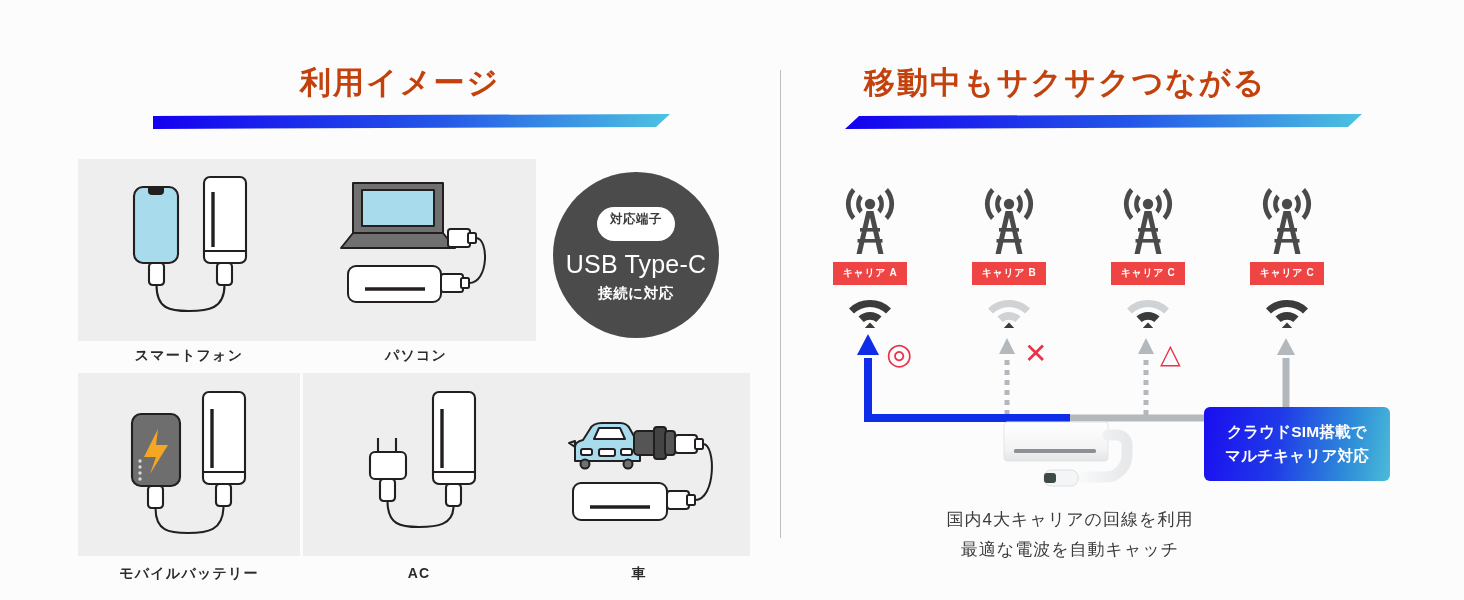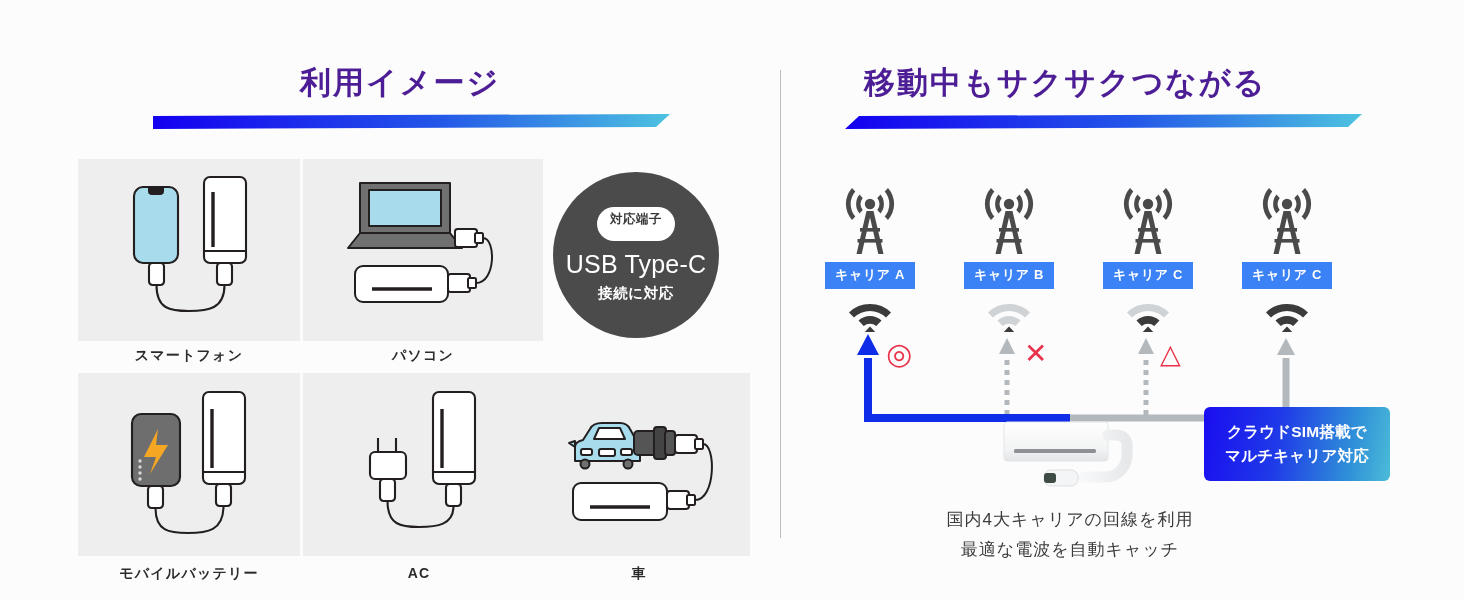--- a/index.html
+++ b/index.html
@@ -11,21 +11,21 @@
     overflow: hidden;
     color: #333;
   }
   .stage { position: absolute; inset: 0; }
 
   
   .panel-title {
     position: absolute;
     font-size: 31px;
     font-weight: 700;
-    color: #4c1d95;
+    color: #c2410c;
     letter-spacing: 2px;
     white-space: nowrap;
   }
   .gradbar { position: absolute; height: 15px; }
   .gradbar svg { display: block; width: 100%; height: 100%; }
 
   
   .divider {
     position: absolute;
     left: 780px; top: 70px;
@@ -87,23 +87,23 @@
     font-weight: 700;
     letter-spacing: .6px;
   }
 
   
   .carrier { position: absolute; width: 120px; text-align: center; }
   .tower { height: 72px; }
   .tower svg { display: block; margin: 0 auto; }
   .carrier-tag {
     display: inline-block;
-    background: #3b82f6;
+    background: #ef4444;
     color: #fff;
-    font-size: 13px;
+    font-size: 10px;
     font-weight: 700;
     padding: 4px 10px 5px;
     letter-spacing: .6px;
     margin-top: 4px;
     white-space: nowrap;
   }
   .wifi { margin-top: 11px; height: 34px; }
   .wifi svg { display: block; margin: 0 auto; }
 
   .flow { position: absolute; left: 820px; top: 330px; width: 580px; height: 120px; }
@@ -176,21 +176,21 @@
           <line x1="126" y1="92" x2="168" y2="92"></line>
           <rect x="71" y="104" width="15" height="22" rx="3.5" fill="#fff"></rect>
           <rect x="139" y="104" width="15" height="22" rx="3.5" fill="#fff"></rect>
           <path d="M78.5,126 C78.5,150 92,152 111,152 C130,152 146.5,150 146.5,126"></path>
         </g>
       </svg>
     </div>
     <div class="cell-label" style="top:188px;">スマートフォン</div>
   </div>
 
-  <div class="cell" style="left:303px; top:159px; width:240px; height:206px;">
+  <div class="cell" style="left:296px; top:159px; width:240px; height:206px;">
     <div class="cell-box" style="height:182px;"></div>
     <div class="cell-art" style="height:182px;">
       <svg viewBox="0 0 222 182">
         <g stroke="#231f20" stroke-width="2" stroke-linejoin="round">
           <rect x="48" y="24" width="90" height="50" fill="#707070"></rect>
           <rect x="57" y="31" width="72" height="36" fill="#a8dced"></rect>
           <path d="M36,89 L48,74 L138,74 L150,89 Z" fill="#707070"></path>
           <rect x="143" y="70" width="22" height="18" rx="2.5" fill="#fff"></rect>
           <rect x="163" y="74" width="8" height="10" rx="1.5" fill="#fff"></rect>
           <rect x="43" y="107" width="93" height="36" rx="8" fill="#fff"></rect>

